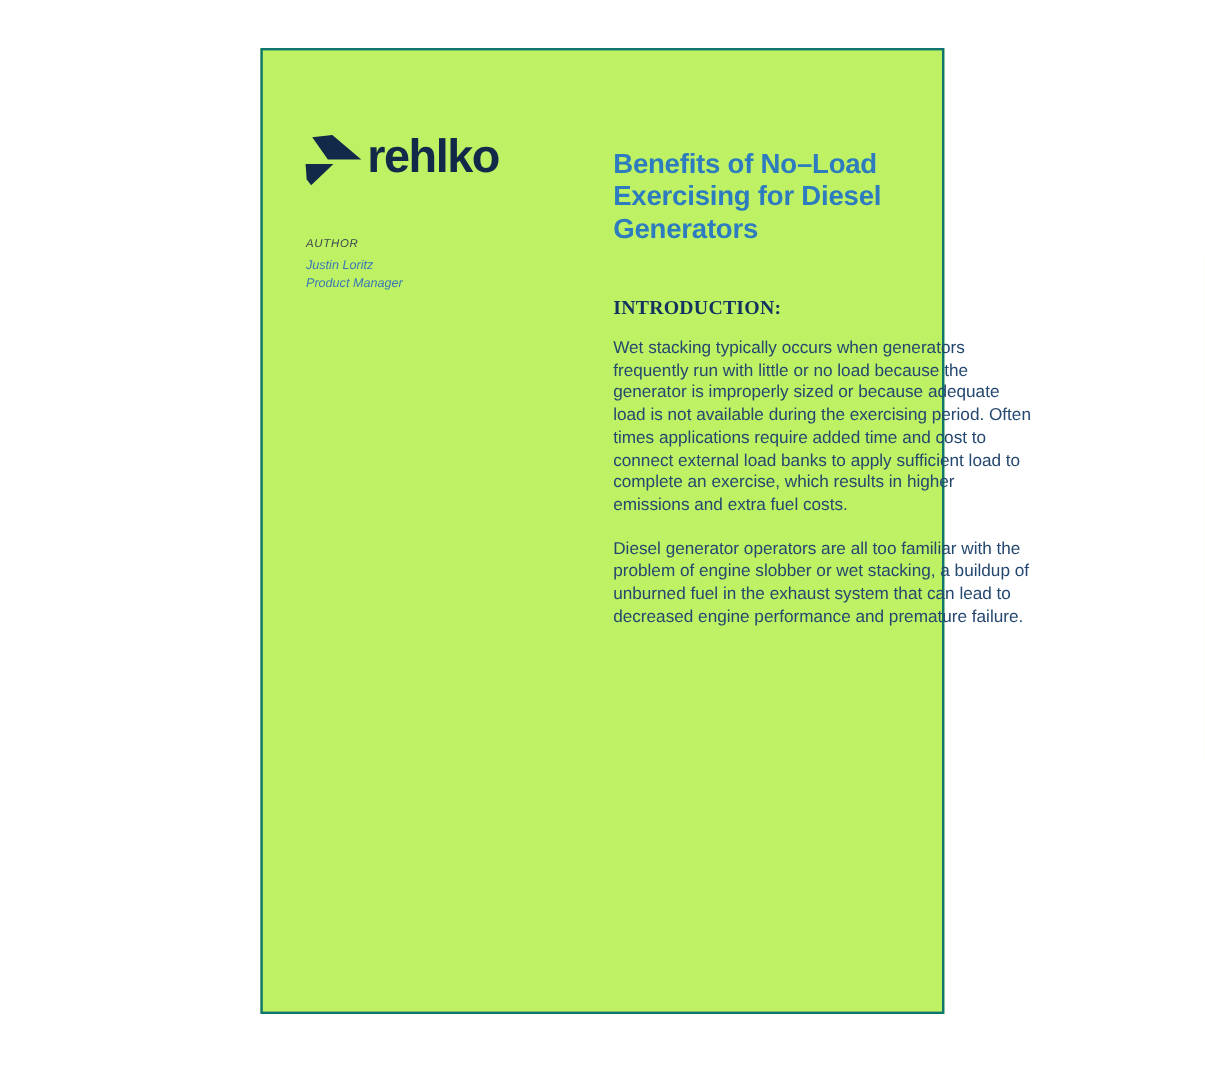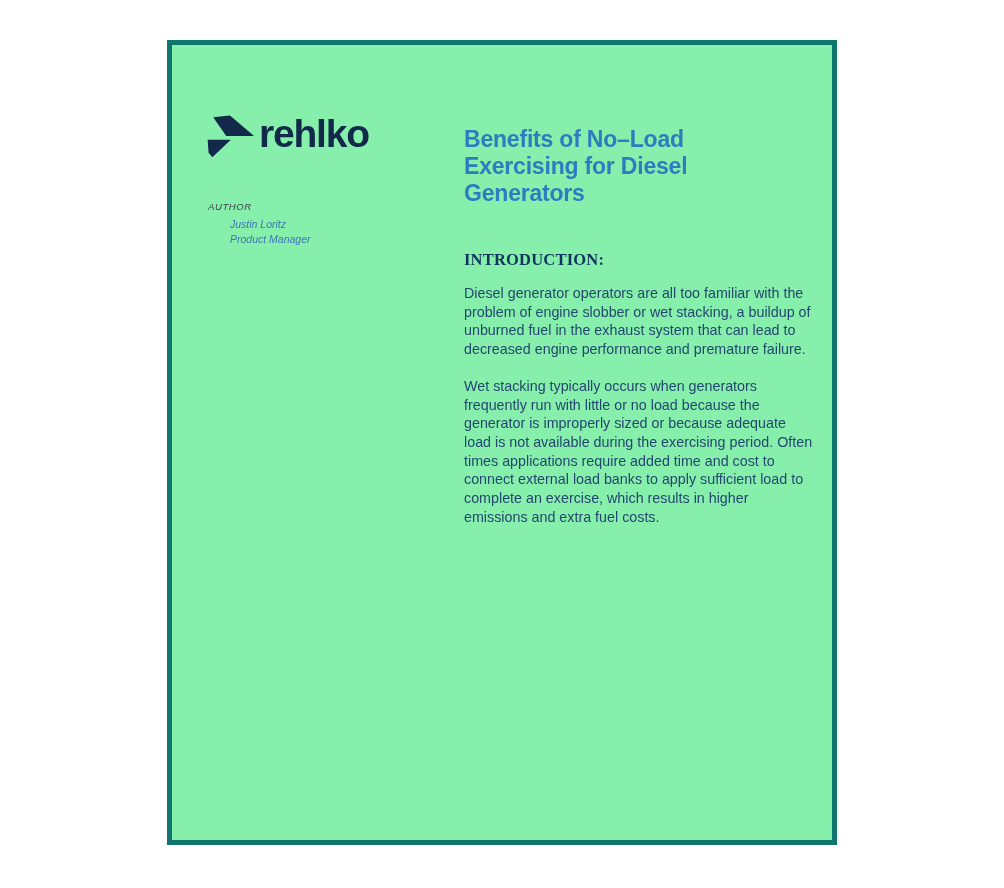--- a/index.html
+++ b/index.html
@@ -4,24 +4,24 @@
 <style>
   * { margin: 0; padding: 0; box-sizing: border-box; }
   html, body {
     width: 1004px; height: 888px;
     background: #ffffff;
     font-family: "Liberation Sans", sans-serif;
     overflow: hidden;
   }
   .page {
     position: relative;
-    width: 670px; height: 805px;
+    width: 570px; height: 805px;
     margin: 40px auto 0 auto;
-    background: #86efac;
-    border: 5px solid #0f766e;
+    background: #bef264;
+    border: 2px solid #0f766e;
   }
   
   .logo {
     position: absolute; left: 31px; top: 66px;
     display: flex; align-items: center;
   }
   .logo-mark { width: 52px; height: 48px; display: block; }
   .wordmark {
     font-size: 39px; font-weight: 700;
     color: #12294a; letter-spacing: -1.2px;
@@ -29,21 +29,21 @@
     padding-bottom: 4px;
   }
   .author-block { position: absolute; left: 36px; top: 156px; font-style: italic; }
   .author-label {
     font-size: 9.5px; color: #3d434e;
     letter-spacing: 0.6px; font-weight: 400;
     margin-bottom: 5px;
   }
   .author-name, .author-role {
     font-size: 10.5px; color: #3a78b4;
-    line-height: 14.5px; font-weight: 400; margin-left: 22px;
+    line-height: 14.5px; font-weight: 400;
   }
   
   .main {
     position: absolute; left: 292px; top: 81px; width: 352px;
   }
   .doc-title {
     font-size: 23px; line-height: 27px; font-weight: 700;
     color: #2d7cbf; letter-spacing: -0.2px;
     max-width: 265px;
   }
@@ -76,18 +76,18 @@
   <div class="author-block">
     <div class="author-label">AUTHOR</div>
     <div class="author-name">Justin Loritz</div>
     <div class="author-role">Product Manager</div>
   </div>
 
   <div class="main">
     <h1 class="doc-title">Benefits of No–Load Exercising for Diesel Generators</h1>
     <h2 class="section-heading">INTRODUCTION:</h2>
     <div class="body-copy">
+      <p>Wet stacking typically occurs when generators frequently run with little or no load because the generator is improperly sized or because adequate load is not available during the exercising period. Often times applications require added time and cost to connect external load banks to apply sufficient load to complete an exercise, which results in higher emissions and extra fuel costs.</p>
       <p>Diesel generator operators are all too familiar with the problem of engine slobber or wet stacking, a buildup of unburned fuel in the exhaust system that can lead to decreased engine performance and premature failure.</p>
-      <p>Wet stacking typically occurs when generators frequently run with little or no load because the generator is improperly sized or because adequate load is not available during the exercising period. Often times applications require added time and cost to connect external load banks to apply sufficient load to complete an exercise, which results in higher emissions and extra fuel costs.</p>
     </div>
   </div>
 
 </div>
 
 </body></html>

